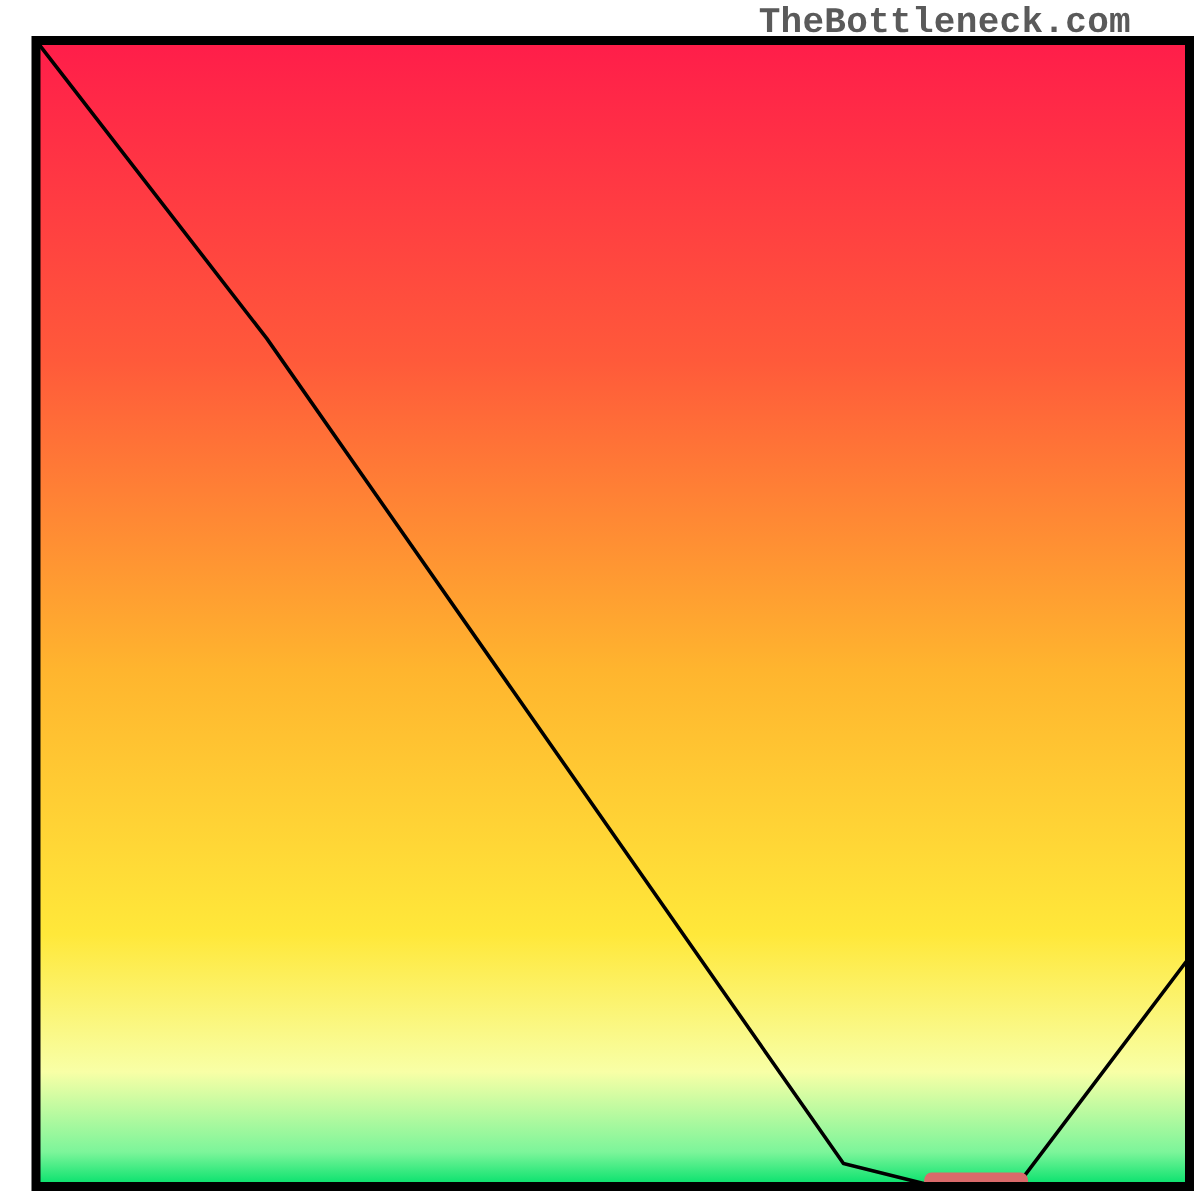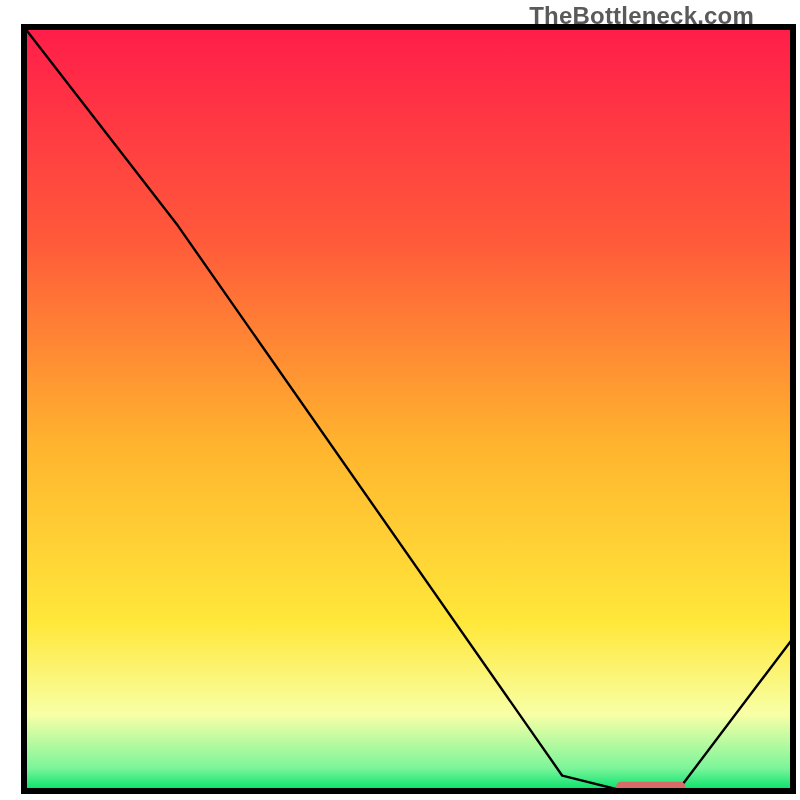--- a/index.html
+++ b/index.html
@@ -7,20 +7,21 @@
     padding: 0;
     width: 800px;
     height: 800px;
     background: #ffffff;
     font-family: Arial, Helvetica, sans-serif;
   }
   .stage {
     position: relative;
     width: 764px;
     height: 800px;
+    font-family: Liberation Mono, monospace;
   }
   .watermark {
     position: absolute;
     top: 2px;
     right: 10px;
     font-size: 24px;
     font-weight: 600;
     color: #5a5a5a;
     letter-spacing: 0.2px;
   }

